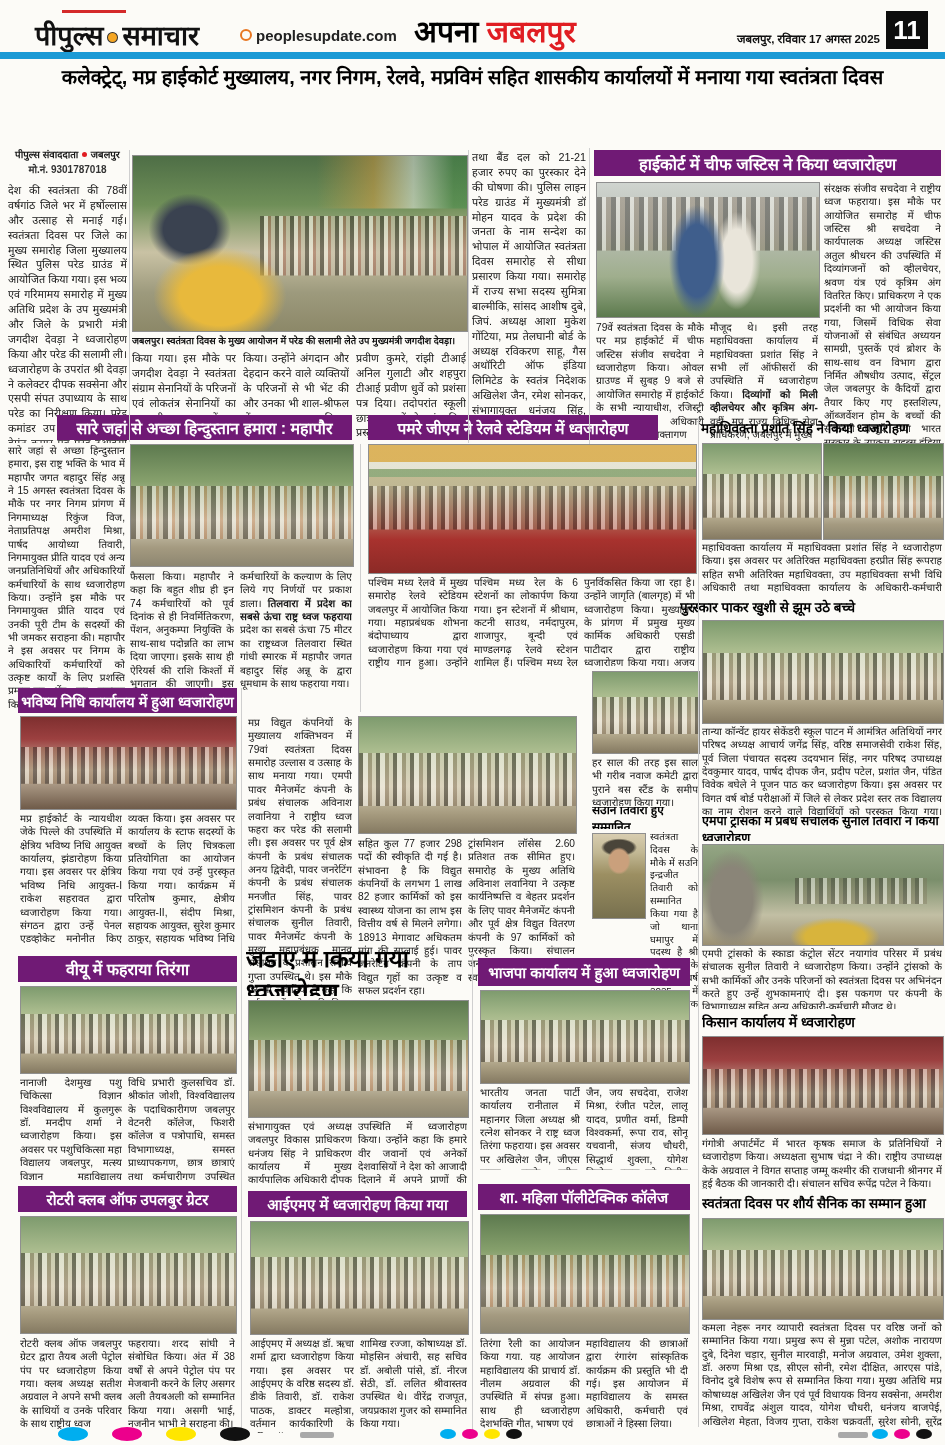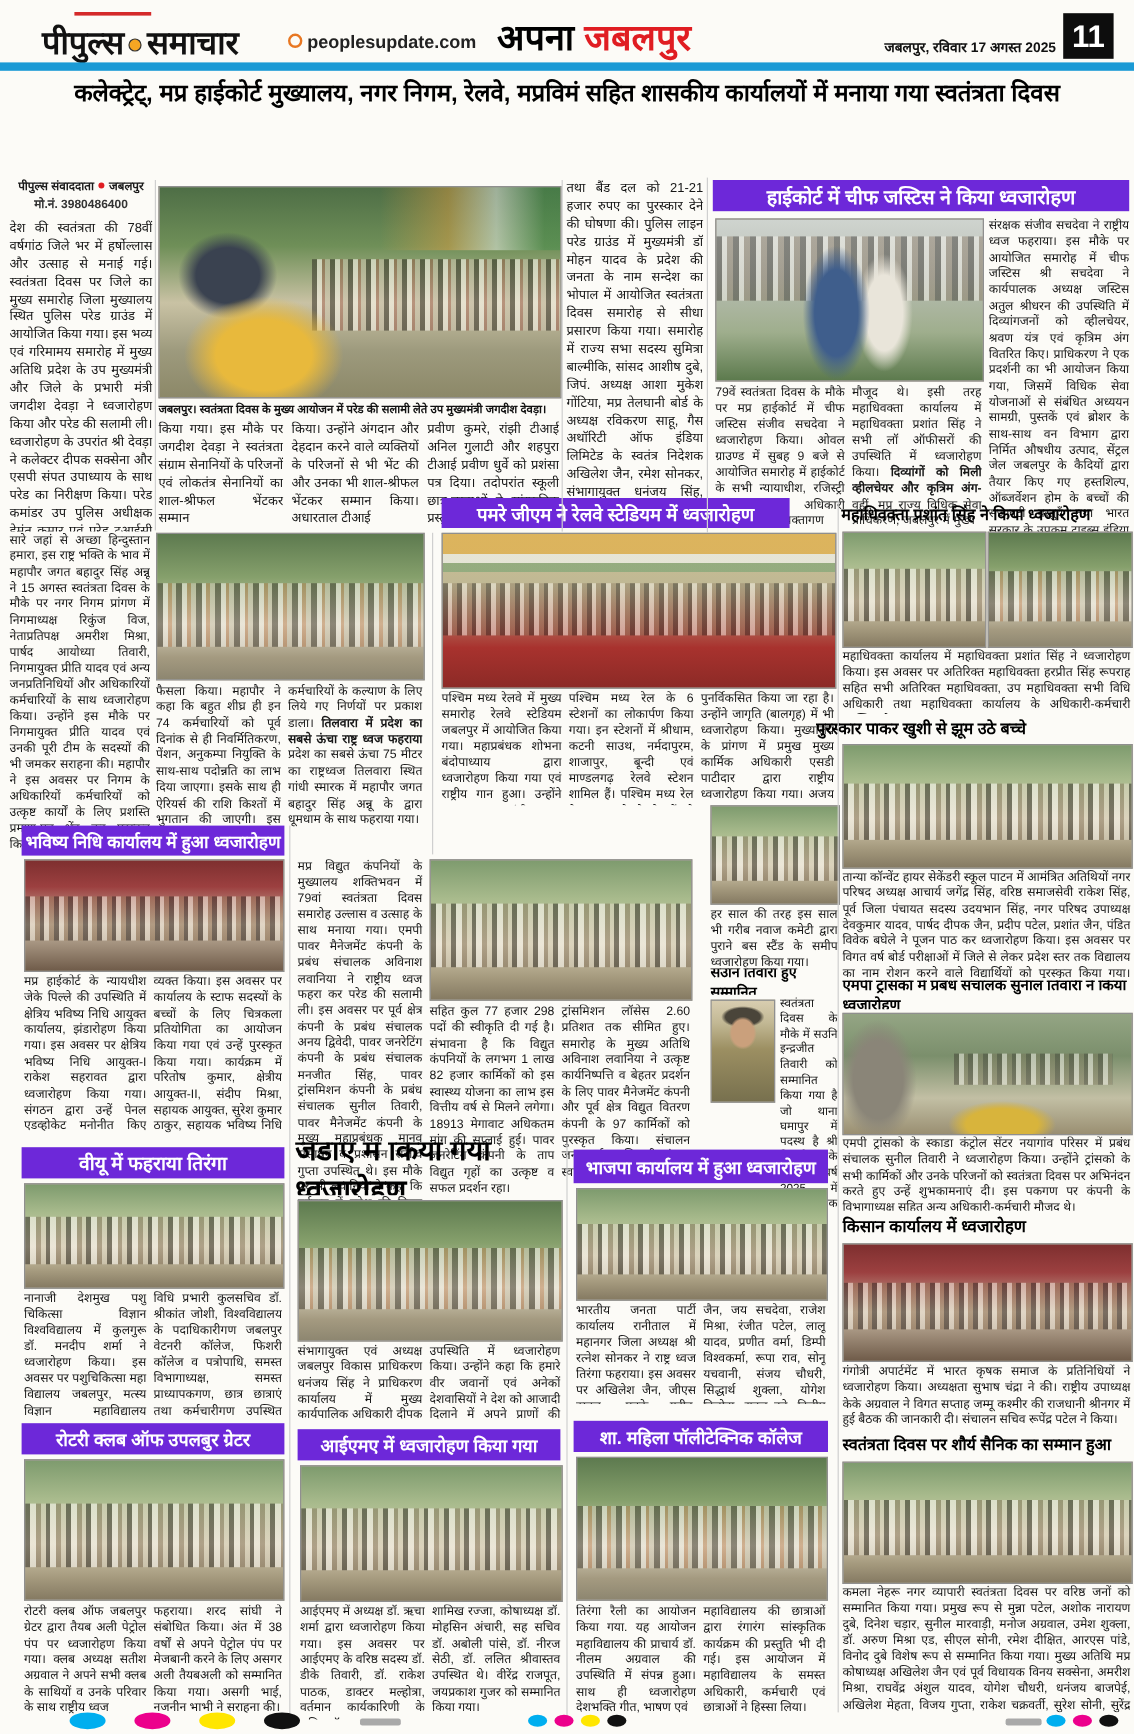--- a/index.html
+++ b/index.html
@@ -2,21 +2,21 @@
 <html><head>
 <meta charset="utf-8">
 <style>
   html,body{margin:0;padding:0;background:#ffffff;}
   #page{position:relative;width:945px;height:1445px;margin:0 auto;background:#fcfbf7;
         font-family:"Liberation Sans","DejaVu Sans",sans-serif;color:#1a1a1a;overflow:hidden;}
   .abs{position:absolute;}
   .txt{font-size:10.2px;line-height:1.31;text-align:justify;color:#161616;overflow:hidden;}
   .txt-lg{font-size:10.8px;line-height:1.38;}
   .cap{font-weight:bold;font-size:9.5px;color:#111;white-space:nowrap;overflow:hidden;}
-  .hdr-blue{background:#6d28d9;color:#ffffff;font-weight:bold;text-align:center;
+  .hdr-blue{background:#701a75;color:#ffffff;font-weight:bold;text-align:center;
             display:flex;align-items:center;justify-content:center;overflow:hidden;}
   .hdr-black{color:#000;font-weight:bold;display:flex;align-items:center;overflow:hidden;}
   .subhead{font-weight:bold;}
   .photo{position:absolute;border:1px solid #8f8f8f;background-color:#b9b29c;background-repeat:no-repeat;}
   .ph-a{background-image:
       radial-gradient(95px 70px at 26% 80%, #e8b93c 0 42%, rgba(232,185,60,0) 70%),
       radial-gradient(55px 48px at 17% 42%, #3a4250 0 48%, rgba(58,66,80,0) 75%),
       repeating-linear-gradient(90deg, rgba(40,35,28,.5) 0 4px, rgba(250,246,235,.6) 4px 8px, rgba(150,60,50,.35) 8px 11px, rgba(210,200,180,.5) 11px 15px),
       linear-gradient(90deg, rgba(27,154,213,0) 55%, rgba(243,161,61,.40) 72%, rgba(255,255,255,.45) 84%, rgba(62,142,74,.40) 96%),
       linear-gradient(180deg,#4e6e46 0%,#6f8f58 28%,#c9c2a4 55%,#9d9a7d 78%,#8c8868 100%);
@@ -89,21 +89,21 @@
   </div>
   <div class="abs" style="left:0;top:52px;width:945px;height:7px;background:#1b9ad5;"></div>
 
   <div class="abs" style="left:8px;top:63px;width:929px;height:30px;font-size:20px;font-weight:bold;color:#000;text-align:center;white-space:nowrap;overflow:hidden;">कलेक्ट्रेट्, मप्र हाईकोर्ट मुख्यालय, नगर निगम, रेलवे, मप्रविमं सहित शासकीय कार्यालयों में मनाया गया स्वतंत्रता दिवस</div>
 
   <div class="abs" style="left:8px;top:148px;width:119px;text-align:center;font-size:9.8px;font-weight:bold;white-space:nowrap;overflow:hidden;">
     <span>पीपुल्स संवाददाता</span>
     <span class="dot" style="width:5px;height:5px;background:#e01d22;margin:0 1px 1px 1px;"></span>
     <span>जबलपुर</span>
   </div>
-  <div class="abs" style="left:8px;top:162px;width:119px;text-align:center;font-size:10px;font-weight:bold;color:#333;">मो.नं. 3980486400</div>
+  <div class="abs" style="left:8px;top:162px;width:119px;text-align:center;font-size:10px;font-weight:bold;color:#333;">मो.नं. 9301787018</div>
   <div class="abs txt txt-lg" style="left:8px;top:183px;width:119px;height:260px;">देश की स्वतंत्रता की 78वीं वर्षगांठ जिले भर में हर्षोल्लास और उत्साह से मनाई गई। स्वतंत्रता दिवस पर जिले का मुख्य समारोह जिला मुख्यालय स्थित पुलिस परेड ग्राउंड में आयोजित किया गया। इस भव्य एवं गरिमामय समारोह में मुख्य अतिथि प्रदेश के उप मुख्यमंत्री और जिले के प्रभारी मंत्री जगदीश देवड़ा ने ध्वजारोहण किया और परेड की सलामी ली। ध्वजारोहण के उपरांत श्री देवड़ा ने कलेक्टर दीपक सक्सेना और एसपी संपत उपाध्याय के साथ परेड का निरीक्षण किया। परेड कमांडर उप पुलिस अधीक्षक हेमंत कुमार एवं परेड टूआईसी सूबेदार योगेश चौकसे के नेतृत्व में मार्चपास्ट</div>
 
   <div class="photo ph-a" style="left:132px;top:155px;width:334px;height:175px;"></div>
   <div class="abs cap" style="left:132px;top:334px;width:334px;height:13px;">जबलपुर। स्वतंत्रता दिवस के मुख्य आयोजन में परेड की सलामी लेते उप मुख्यमंत्री जगदीश देवड़ा।</div>
   <div class="abs txt txt-lg" style="left:132px;top:351px;width:104px;height:92px;">किया गया। इस मौके पर जगदीश देवड़ा ने स्वतंत्रता संग्राम सेनानियों के परिजनों एवं लोकतंत्र सेनानियों का शाल-श्रीफल भेंटकर सम्मान</div>
   <div class="abs txt txt-lg" style="left:243px;top:351px;width:106px;height:92px;">किया। उन्होंने अंगदान और देहदान करने वाले व्यक्तियों के परिजनों से भी भेंट की और उनका भी शाल-श्रीफल भेंटकर सम्मान किया। अधारताल टीआई</div>
   <div class="abs txt txt-lg" style="left:356px;top:351px;width:110px;height:92px;">प्रवीण कुमरे, रांझी टीआई अनिल गुलाटी और शहपुरा टीआई प्रवीण धुर्वे को प्रशंसा पत्र दिया। तदोपरांत स्कूली छात्र-छात्राओं ने सांस्कृतिक प्रस्तुति दी। विद्यालयों</div>
   <div class="abs txt txt-lg" style="left:472px;top:150px;width:114px;height:266px;">तथा बैंड दल को 21-21 हजार रुपए का पुरस्कार देने की घोषणा की। पुलिस लाइन परेड ग्राउंड में मुख्यमंत्री डॉ मोहन यादव के प्रदेश की जनता के नाम सन्देश का भोपाल में आयोजित स्वतंत्रता दिवस समारोह से सीधा प्रसारण किया गया। समारोह में राज्य सभा सदस्य सुमित्रा बाल्मीकि, सांसद आशीष दुबे, जिपं. अध्यक्ष आशा मुकेश गोंटिया, मप्र तेलघानी बोर्ड के अध्यक्ष रविकरण साहू, गैस अथॉरिटी ऑफ इंडिया लिमिटेड के स्वतंत्र निदेशक अखिलेश जैन, रमेश सोनकर, संभागायुक्त धनंजय सिंह, पुलिस महानिरीक्षक प्रमोद वर्मा एवं उप पुलिस महानिरीक्षक अतुल सिंह उपस्थित रहे। श्री देवड़ा ने महारानी लक्ष्मी बाई कन्या उच्चतर माध्यमिक विद्यालय में शाला की छात्राओं के साथ भोजन भी किया।</div>
 
   <div class="abs hdr-blue" style="left:594px;top:150px;width:347px;height:26px;font-size:16.5px;">
@@ -111,20 +111,23 @@
   </div>
   <div class="photo ph-b" style="left:596px;top:182px;width:222px;height:134px;"></div>
   <div class="abs txt" style="left:596px;top:321px;width:108px;height:122px;">79वें स्वतंत्रता दिवस के मौके पर मप्र हाईकोर्ट में चीफ जस्टिस संजीव सचदेवा ने ध्वजारोहण किया। ओवल ग्राउण्ड में सुबह 9 बजे से आयोजित समारोह में हाईकोर्ट के सभी न्यायाधीश, रजिस्ट्री कार्यालय के अधिकारी कर्मचारी व अधिवक्तागण</div>
   <div class="abs txt" style="left:710px;top:321px;width:108px;height:122px;">
     <span>मौजूद थे। इसी तरह महाधिवक्ता कार्यालय में महाधिवक्ता प्रशांत सिंह ने सभी लॉ ऑफीसरों की उपस्थिति में ध्वजारोहण किया।</span>
     <span class="subhead">दिव्यांगों को मिली व्हीलचेयर और कृत्रिम अंग-</span>
     <span>वहीं, मप्र राज्य विधिक सेवा प्राधिकरण, जबलपुर में मुख्य</span>
   </div>
   <div class="abs txt" style="left:824px;top:182px;width:117px;height:262px;">संरक्षक संजीव सचदेवा ने राष्ट्रीय ध्वज फहराया। इस मौके पर आयोजित समारोह में चीफ जस्टिस श्री सचदेवा ने कार्यपालक अध्यक्ष जस्टिस अतुल श्रीधरन की उपस्थिति में दिव्यांगजनों को व्हीलचेयर, श्रवण यंत्र एवं कृत्रिम अंग वितरित किए। प्राधिकरण ने एक प्रदर्शनी का भी आयोजन किया गया, जिसमें विधिक सेवा योजनाओं से संबंधित अध्ययन सामग्री, पुस्तकें एवं ब्रोशर के साथ-साथ वन विभाग द्वारा निर्मित औषधीय उत्पाद, सेंट्रल जेल जबलपुर के कैदियों द्वारा तैयार किए गए हस्तशिल्प, ऑब्जर्वेशन होम के बच्चों की सजावटी वस्तुएँ तथा भारत सरकार के उपक्रम ट्राइब्स इंडिया की आदिवासी कलाकृतियाँ प्रदर्शित की गईं।</div>
 
+  <div class="abs hdr-blue" style="left:57px;top:415px;width:295px;height:25px;font-size:16px;">
+    <span>सारे जहां से अच्छा हिन्दुस्तान हमारा : महापौर</span>
+  </div>
   <div class="abs txt" style="left:8px;top:444px;width:117px;height:268px;">सारे जहां से अच्छा हिन्दुस्तान हमारा, इस राष्ट्र भक्ति के भाव में महापौर जगत बहादुर सिंह अन्नू ने 15 अगस्त स्वतंत्रता दिवस के मौके पर नगर निगम प्रांगण में निगमाध्यक्ष रिकुंज विज, नेताप्रतिपक्ष अमरीश मिश्रा, पार्षद आयोध्या तिवारी, निगमायुक्त प्रीति यादव एवं अन्य जनप्रतिनिधियों और अधिकारियों कर्मचारियों के साथ ध्वजारोहण किया। उन्होंने इस मौके पर निगमायुक्त प्रीति यादव एवं उनकी पूरी टीम के सदस्यों की भी जमकर सराहना की। महापौर ने इस अवसर पर निगम के अधिकारियों कर्मचारियों को उत्कृष्ट कार्यों के लिए प्रशस्ति प्रमाण-पत्र भेंट कर पुरस्कृत किया। महापौर ने लगभग 2400 कर्मचारियों को 2 लाख रुपए तक के जीवन बीमा का लाभ दिलाने पहल की और 74 कर्मचारियों के हित में निर्णय लेने का</div>
   <div class="photo ph-c" style="left:130px;top:444px;width:222px;height:121px;"></div>
   <div class="abs txt" style="left:130px;top:570px;width:104px;height:142px;">फैसला किया। महापौर ने कहा कि बहुत शीघ्र ही इन 74 कर्मचारियों को पूर्व दिनांक से ही निवर्मितिकरण, पेंशन, अनुकम्पा नियुक्ति के साथ-साथ पदोन्नति का लाभ दिया जाएगा। इसके साथ ही ऐरियर्स की राशि किश्तों में भुगतान की जाएगी। इस मौके पर निगमाध्यक्ष रिकुंज विज ने भी विकास कार्यों एवं अधिकारियों</div>
   <div class="abs txt" style="left:240px;top:570px;width:112px;height:142px;">
     <span>कर्मचारियों के कल्याण के लिए लिये गए निर्णयों पर प्रकाश डाला।</span>
     <span class="subhead">तिलवारा में प्रदेश का सबसे ऊंचा राष्ट्र ध्वज फहराया</span>
     <span>प्रदेश का सबसे ऊंचा 75 मीटर का राष्ट्रध्वज तिलवारा स्थित गांधी स्मारक में महापौर जगत बहादुर सिंह अन्नू के द्वारा धूमधाम के साथ फहराया गया।</span>
   </div>
 
   <div class="abs hdr-blue" style="left:368px;top:415px;width:290px;height:25px;font-size:15.5px;">

